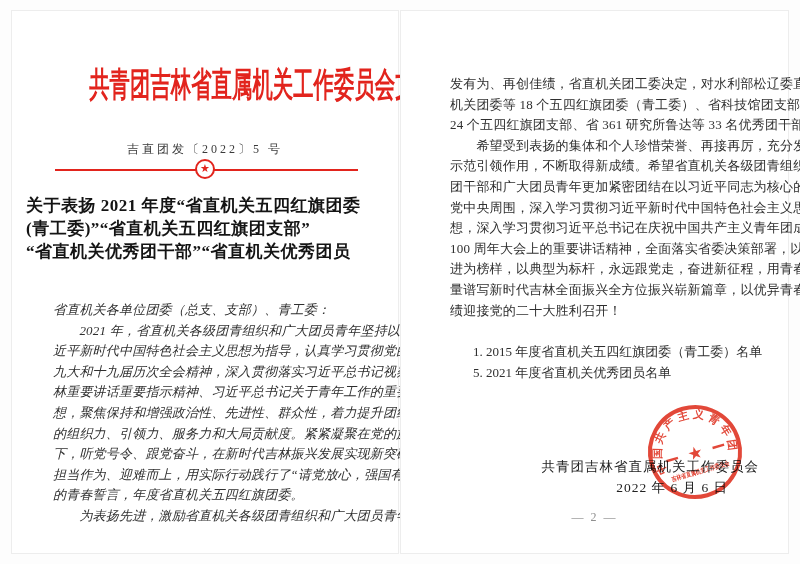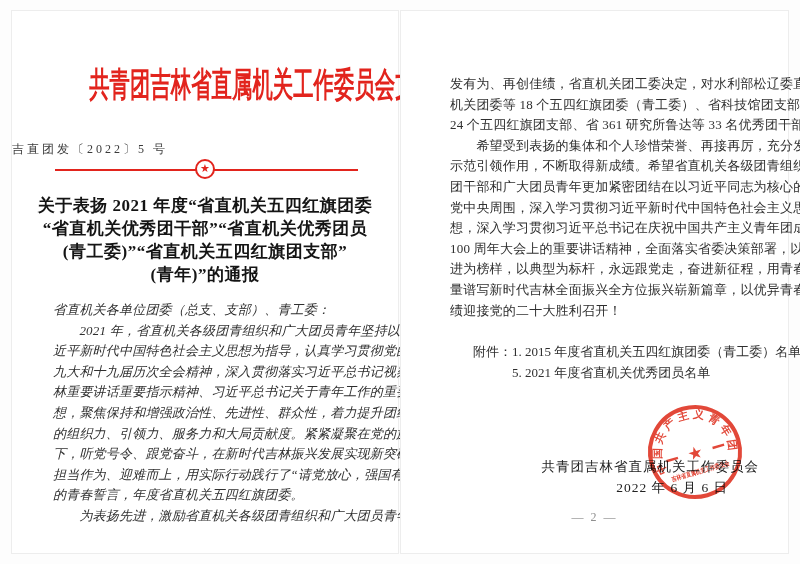--- a/index.html
+++ b/index.html
@@ -13,29 +13,29 @@
     font-family:"Liberation Serif","DejaVu Serif",serif;}
   #stage{position:relative;width:800px;height:564px;}
   .page{position:absolute;top:10px;height:544px;background:#ffffff;
     border:1px solid #ededed;}
   #page1{left:11px;width:388px;}
   #page2{left:400px;width:389px;}
 
   .header-title{position:absolute;top:56px;left:0;width:100%;text-align:center;
     color:var(--header_red);font-weight:bold;font-size:34px;line-height:36px;
     transform:scaleX(0.60);white-space:nowrap;}
-  .doc-number{position:absolute;top:130px;left:0;width:100%;
+  .doc-number{position:absolute;top:130px;left:0;width:100%;text-align:center;
     font-size:12px;letter-spacing:3px;color:#3a3a3a;}
   .red-rule{position:absolute;top:158px;left:43px;right:40px;height:0;
     border-top:2px solid var(--header_red);}
   .star-emblem{position:absolute;top:148px;left:50%;transform:translateX(-50%);
     width:20px;height:20px;border:2px solid var(--header_red);border-radius:50%;
     background:#fff;color:var(--header_red);font-size:11px;line-height:16px;
     text-align:center;font-family:"DejaVu Sans",sans-serif;}
-  .title-block{position:absolute;top:183px;left:14px;right:14px;text-align:center;
+  .title-block{position:absolute;top:183px;left:14px;right:14px;text-align:left;
     font-weight:bold;font-size:17px;line-height:23px;color:#141414;letter-spacing:0.5px;}
 
   .body-block{position:absolute;font-size:13px;line-height:20.6px;
     color:var(--body_text);letter-spacing:0.2px;white-space:nowrap;}
   #page1 .body-block{top:289px;left:41px;right:18px;font-style:italic;}
   #page2 .body-block{top:63px;left:49px;right:12px;}
 
   .attachments{position:absolute;top:331px;left:72px;display:flex;
     font-size:13px;line-height:20.8px;color:var(--body_text);white-space:nowrap;}
   .signature{position:absolute;top:447px;right:29px;font-size:13.5px;
@@ -55,23 +55,22 @@
 <div id="stage">
 
   <div class="page" id="page1">
     <div class="header-title">共青团吉林省直属机关工作委员会文件</div>
     <div class="doc-number">吉直团发〔2022〕5 号</div>
     <div class="red-rule"></div>
     <div class="star-emblem">★</div>
 
     <div class="title-block">
       <div>关于表扬 2021 年度“省直机关五四红旗团委</div>
+      <div>(青工委)”“省直机关五四红旗团支部”</div>
       <div>“省直机关优秀团干部”“省直机关优秀团员</div>
-      <div>(青工委)”“省直机关五四红旗团支部”</div>
-      <div>(青年)”的通报</div>
     </div>
 
     <div class="body-block">
       <div>省直机关各单位团委（总支、支部）、青工委：</div>
       <div>　　2021 年，省直机关各级团青组织和广大团员青年坚持以习</div>
       <div>近平新时代中国特色社会主义思想为指导，认真学习贯彻党的十</div>
       <div>九大和十九届历次全会精神，深入贯彻落实习近平总书记视察吉</div>
       <div>林重要讲话重要指示精神、习近平总书记关于青年工作的重要思</div>
       <div>想，聚焦保持和增强政治性、先进性、群众性，着力提升团组织</div>
       <div>的组织力、引领力、服务力和大局贡献度。紧紧凝聚在党的旗帜</div>
@@ -94,21 +93,20 @@
       <div>团干部和广大团员青年更加紧密团结在以习近平同志为核心的</div>
       <div>党中央周围，深入学习贯彻习近平新时代中国特色社会主义思</div>
       <div>想，深入学习贯彻习近平总书记在庆祝中国共产主义青年团成立</div>
       <div>100 周年大会上的重要讲话精神，全面落实省委决策部署，以先</div>
       <div>进为榜样，以典型为标杆，永远跟党走，奋进新征程，用青春力</div>
       <div>量谱写新时代吉林全面振兴全方位振兴崭新篇章，以优异青春业</div>
       <div>绩迎接党的二十大胜利召开！</div>
     </div>
 
     <div class="attachments">
-      <div>附件：</div>
       <div>
         <div>1. 2015 年度省直机关五四红旗团委（青工委）名单</div>
         <div>5. 2021 年度省直机关优秀团员名单</div>
       </div>
     </div>
 
     <div class="signature">共青团吉林省直属机关工作委员会</div>
     <div class="sign-date">2022 年 6 月 6 日</div>
 
     <svg class="seal" viewBox="0 0 100 100" xmlns="http://www.w3.org/2000/svg">

